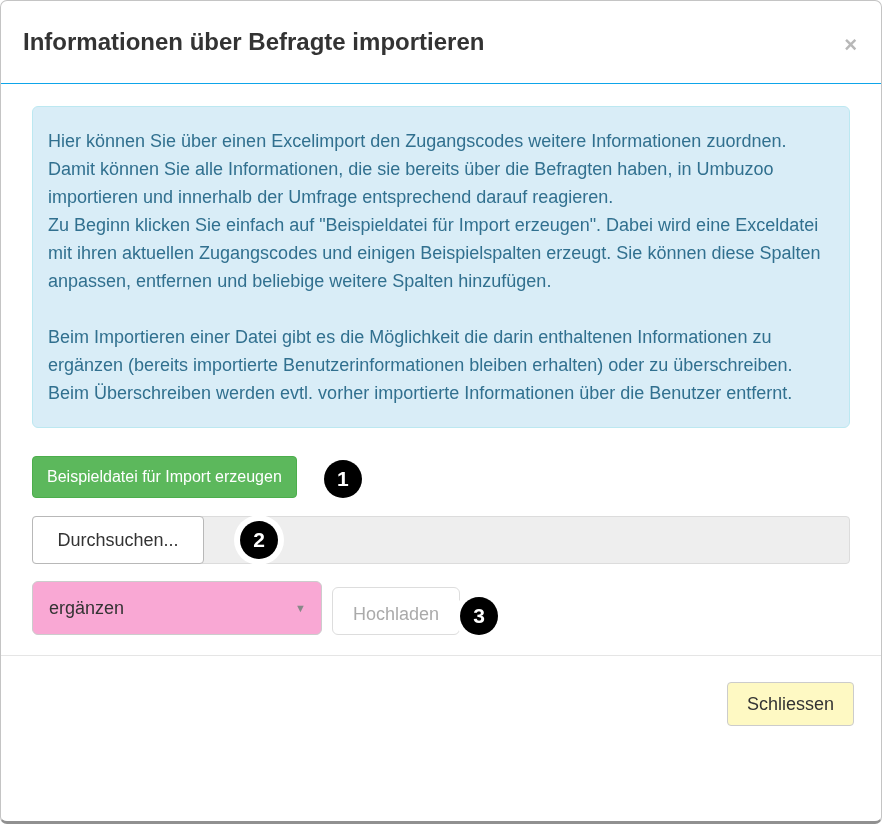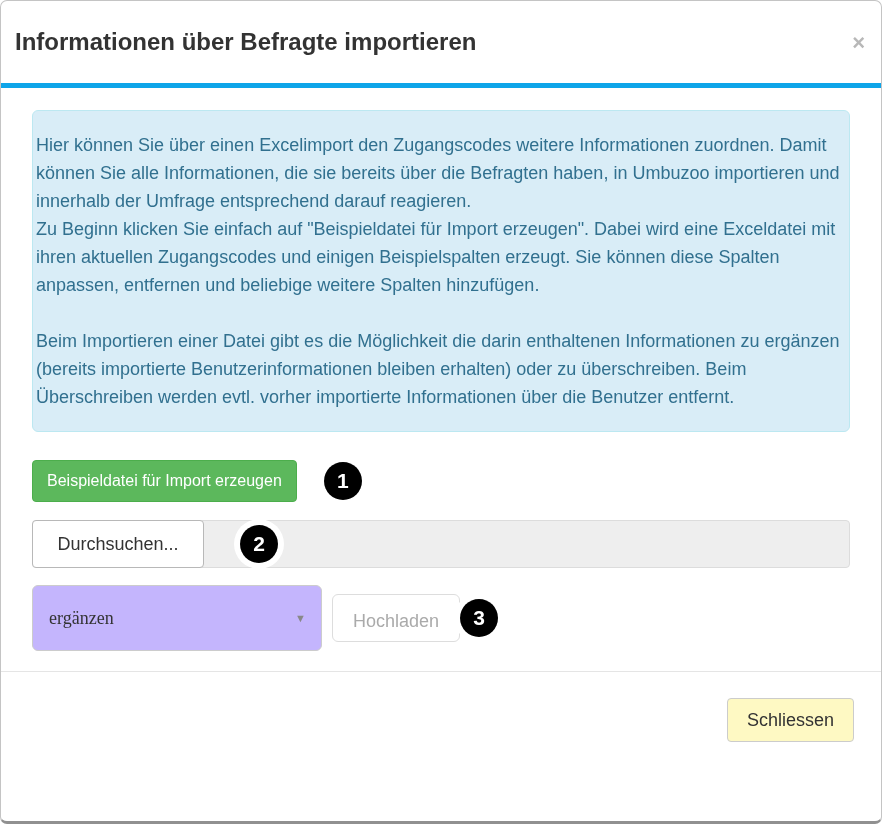--- a/index.html
+++ b/index.html
@@ -11,24 +11,24 @@
     background: #fff;
     border: 1px solid #c4c4c4;
     border-bottom: 3px solid #909090;
     border-radius: 7px;
     overflow: hidden;
     position: relative;
   }
 
   
   .modal-header {
-    padding: 27px 14px;
-    border-bottom: 5px solid #0ea5e9;
+    padding: 27px 22px;
+    border-bottom: 1px solid #0ea5e9;
     display: flex;
-    align-items: center;
+    align-items: flex-end;
     justify-content: space-between;
   }
   .modal-title {
     font-size: 24px;
     line-height: 28px;
     font-weight: bold;
     color: #333;
   }
   .close-x {
     font-size: 22px;
@@ -40,29 +40,29 @@
     margin-right: 2px;
   }
 
   
   .modal-body { padding: 22px 31px 20px 31px; }
 
   .info-box {
     background: #d9edf7;
     border: 1px solid #bce8f1;
     border-radius: 6px;
-    padding: 20px 3px;
+    padding: 20px 15px;
     color: #31708f;
     font-size: 18px;
     line-height: 28px;
     margin-bottom: 28px;
   }
   .info-line.blank { min-height: 28px; }
 
-  .row { display: flex; align-items: center; }
+  .row { display: flex; align-items: flex-end; }
   .row-generate { margin-bottom: 18px; }
   .row-file { margin-bottom: 17px; position: relative; }
 
   .btn-success {
     background: #5cb85c;
     border: 1px solid #4cae4c;
     color: #fff;
     font-size: 16px;
     line-height: 20px;
     padding: 10px 14px;
@@ -112,30 +112,30 @@
   .badge-file {
     position: absolute;
     left: 208px;
     top: 50%;
     transform: translateY(-50%);
   }
 
   .select-wrap { position: relative; width: 290px; }
   .mode-select {
     width: 100%;
-    height: 66px;
+    height: 54px;
     appearance: none;
     -webkit-appearance: none;
-    background: #c4b5fd;
+    background: #f9a8d4;
     border: 1px solid #ccc;
     border-radius: 6px;
     font-size: 18px;
     color: #333;
     padding: 0 36px 0 16px;
-    font-family: Liberation Serif, serif;
+    font-family: Liberation Sans, sans-serif;
     cursor: pointer;
   }
   .caret {
     position: absolute;
     right: 16px;
     top: 50%;
     transform: translateY(-50%);
     font-size: 11px;
     color: #888;
     pointer-events: none;

